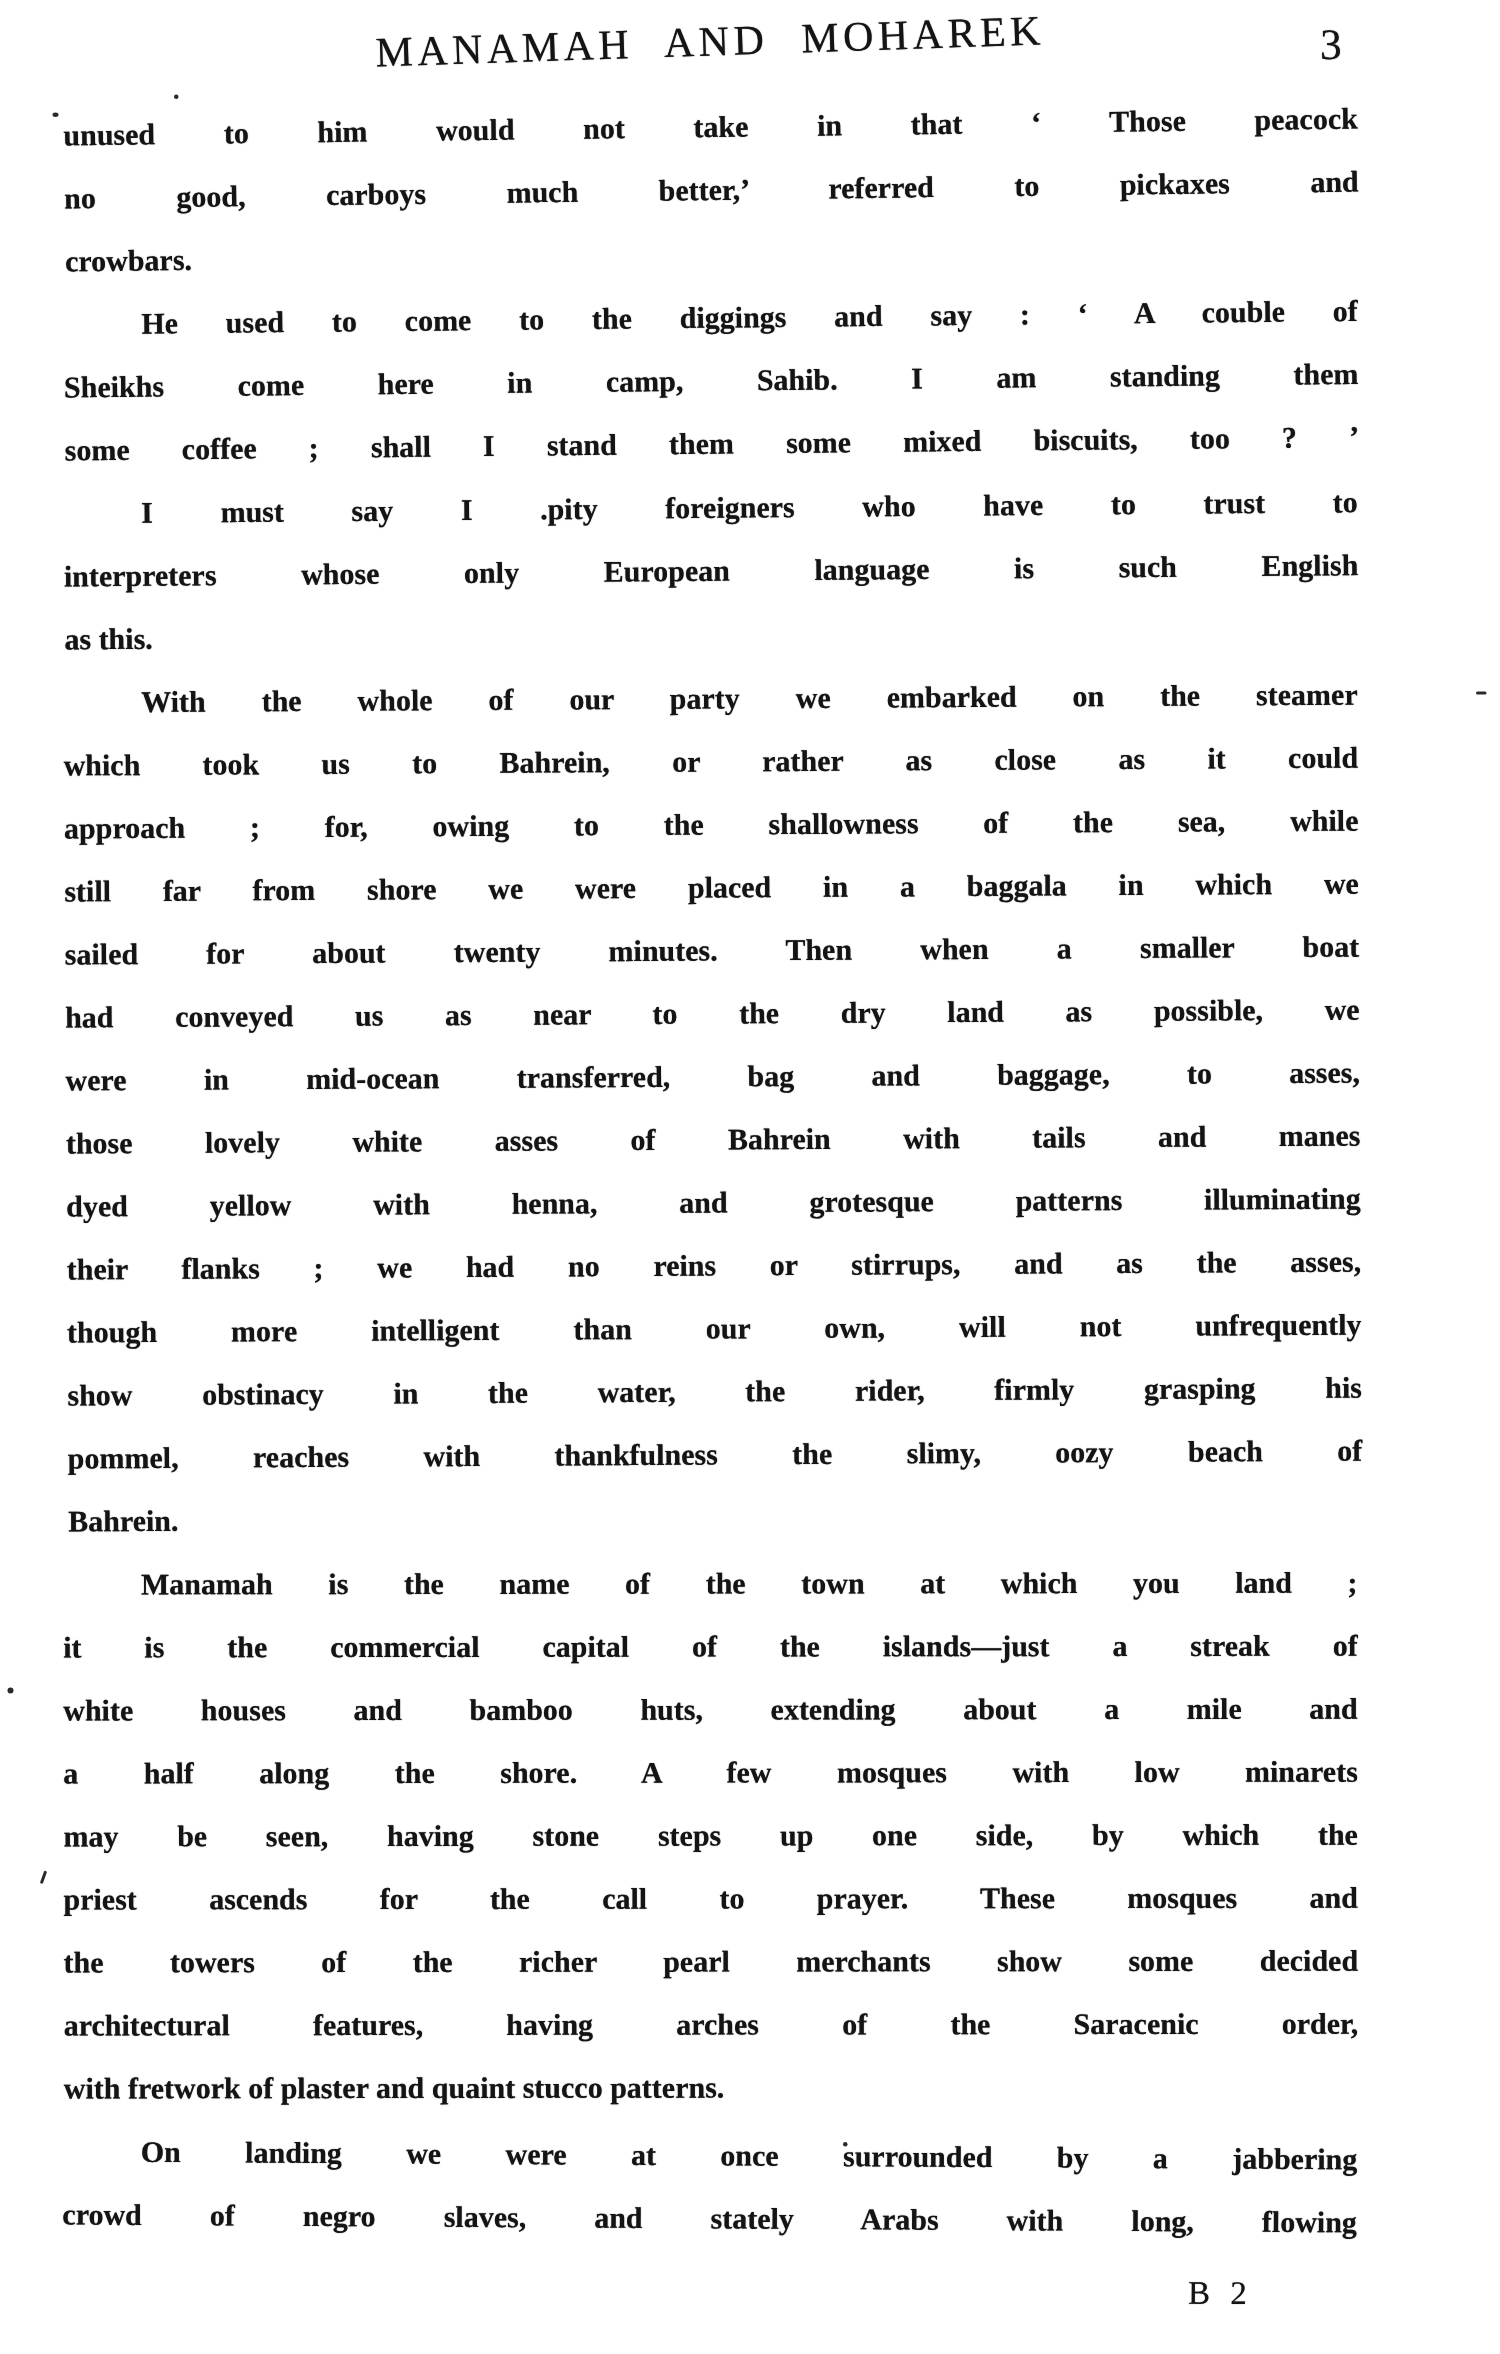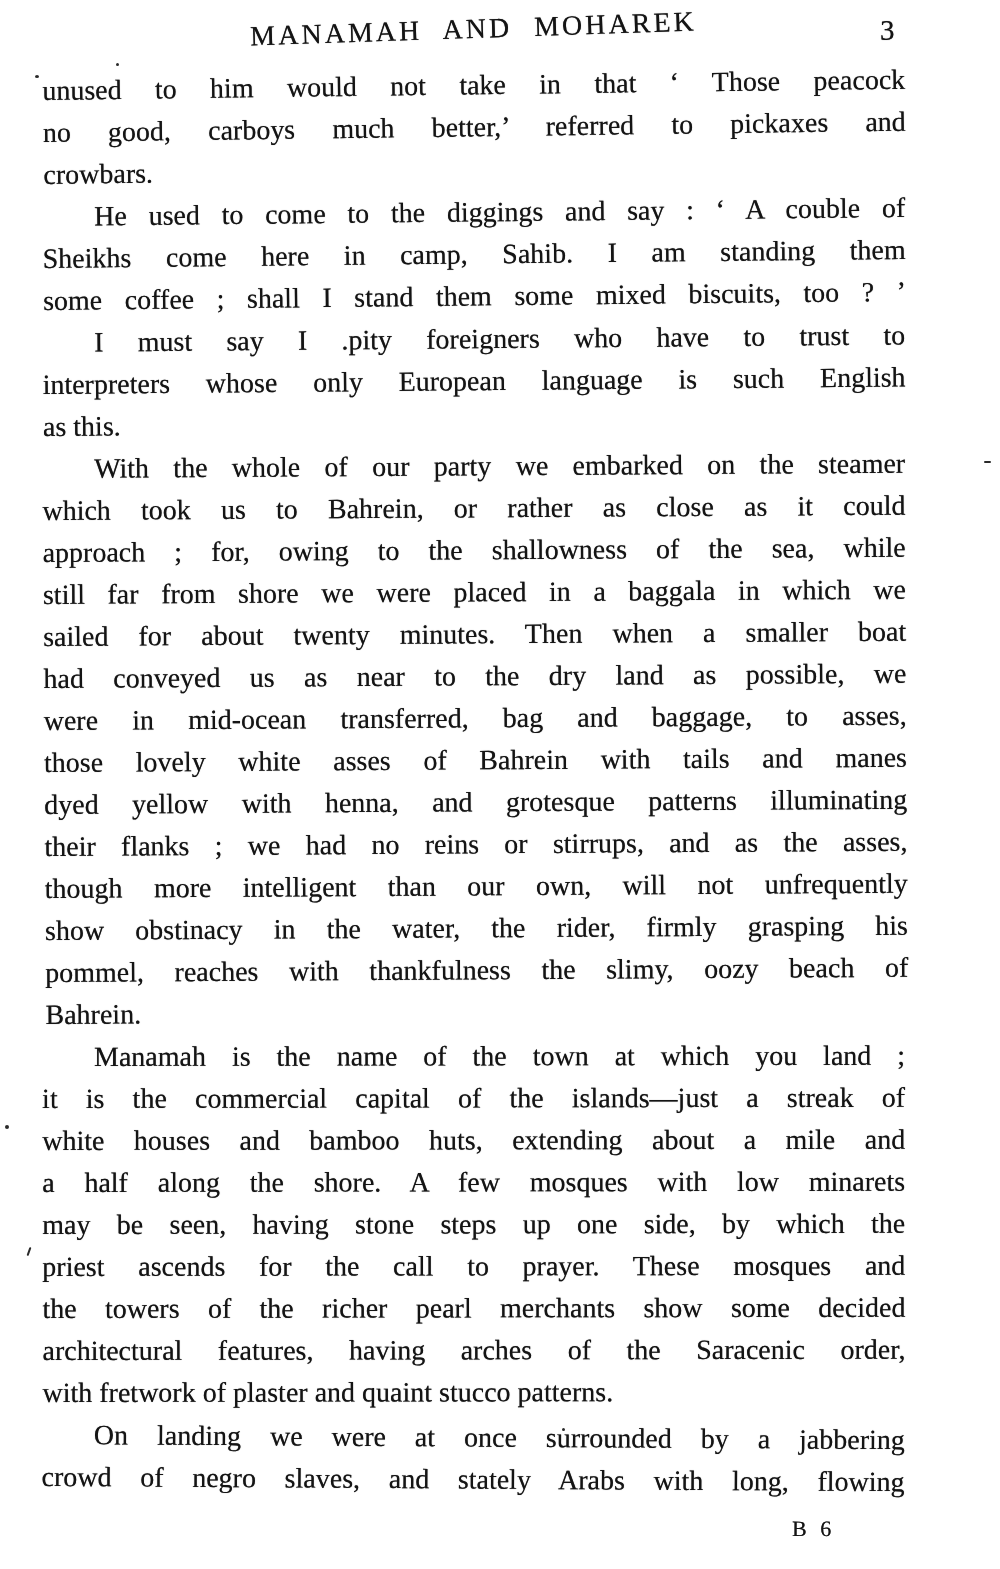--- a/index.html
+++ b/index.html
@@ -27,22 +27,23 @@
   .page-number {
     position: absolute;
     top: 14px; left: 880px;
     font-size: 29px;
     text-shadow: 0 0 0.7px rgba(0,0,0,0.75);
   }
 
   .body-text {
     position: absolute;
     top: 70px; left: 42px; width: 863px;
-    font-size: 28px;
+    font-size: 20px;
     line-height: 42px;
+    font-weight: bold;
   }
   .para { transform-origin: 0 0; }
   .p0 { transform: rotate(-0.75deg); }
   .p1 { transform: rotate(-0.60deg); }
   .p2 { transform: rotate(-0.50deg); }
   .p3 { transform: rotate(-0.35deg); }
   .p4 { transform: rotate(-0.08deg); }
   .p5 { transform: rotate(0.35deg); }
 
   .line {
@@ -115,21 +116,21 @@
         <div class="line">the towers of the richer pearl merchants show some decided</div>
         <div class="line">architectural features, having arches of the Saracenic order,</div>
         <div class="line last">with fretwork of plaster and quaint stucco patterns.</div>
       </div>
       <div class="para p5 indent">
         <div class="line">On landing we were at once surrounded by a jabbering</div>
         <div class="line">crowd of negro slaves, and stately Arabs with long, flowing</div>
       </div>
     </div>
 
-  <div class="footer-mark">B 6</div>
+  <div class="footer-mark">B 2</div>
 
   <div class="speck" style="left:35px; top:75px; width:4px; height:3px;"></div>
   <div class="speck" style="left:116px; top:63px; width:3px; height:3px;"></div>
   <div class="speck" style="left:984px; top:461px; width:7px; height:2px; border-radius:1px;"></div>
   <div class="speck" style="left:5px; top:1125px; width:4px; height:4px;"></div>
   <div class="speck" style="left:28px; top:1247px; width:2px; height:9px; transform:rotate(20deg); border-radius:1px;"></div>
   <div class="speck" style="left:562px; top:1428px; width:3px; height:3px;"></div>
 
 </div>
 

